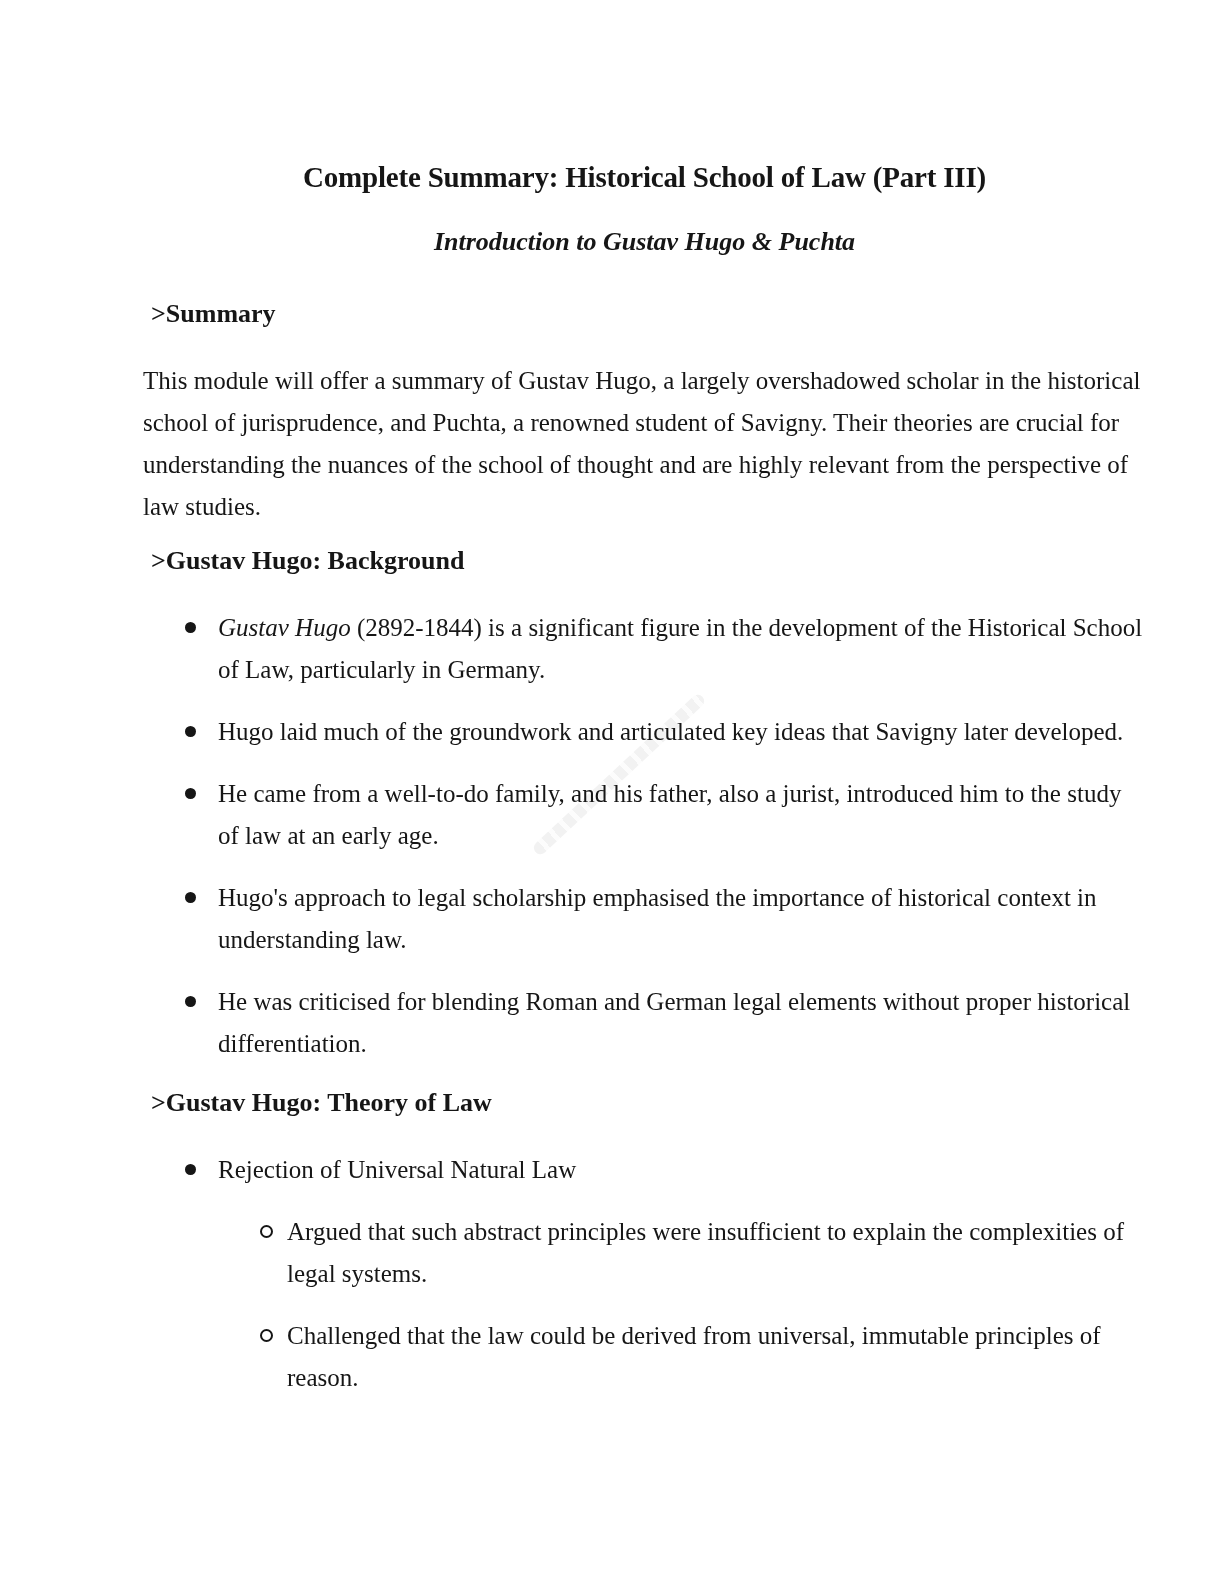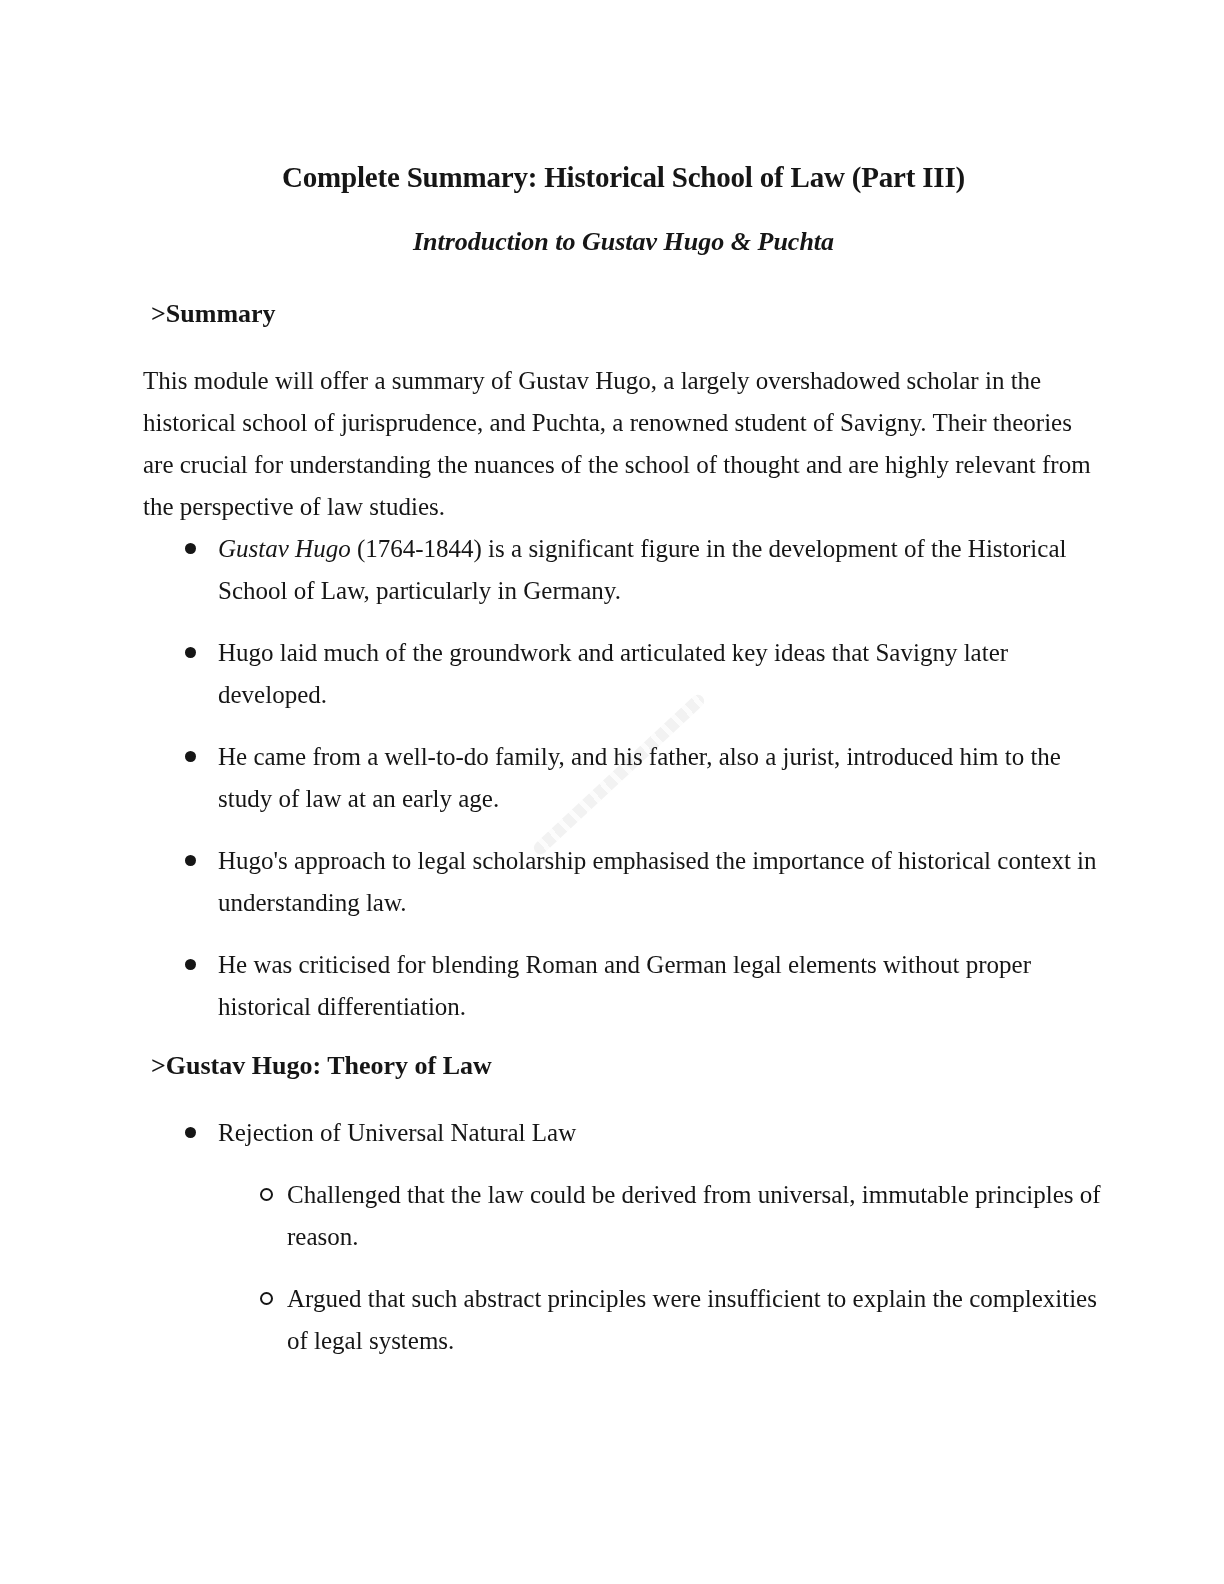--- a/index.html
+++ b/index.html
@@ -12,21 +12,21 @@
     height: 1584px;
     overflow: hidden;
     font-family: "Liberation Serif", "DejaVu Serif", serif;
     color: #161616;
   }
   .page {
     position: relative;
     box-sizing: border-box;
     width: 1224px;
     height: 1584px;
-    padding: 158px 120px 0 143px;
+    padding: 158px 78px 0 143px;
   }
   .doc-title {
     font-size: 29px;
     font-weight: bold;
     text-align: center;
     line-height: 38px;
     margin: 0 0 28px 0;
     letter-spacing: -0.2px;
   }
   .doc-subtitle {
@@ -121,25 +121,26 @@
   <div class="watermark-streak"></div>
 
   <h1 class="doc-title">Complete Summary: Historical School of Law (Part III)</h1>
 
   <h2 class="doc-subtitle">Introduction to Gustav Hugo &amp; Puchta</h2>
 
   <h3 class="section-heading first">&gt;Summary</h3>
 
   <p class="body-para">This module will offer a summary of Gustav Hugo, a largely overshadowed scholar in the historical school of jurisprudence, and Puchta, a renowned student of Savigny. Their theories are crucial for understanding the nuances of the school of thought and are highly relevant from the perspective of law studies.</p>
 
+  <h3 class="section-heading">&gt;Gustav Hugo: Background</h3>
 
   <ul class="bullets">
     <li>
       <span class="dot"></span>
-      <span class="italic">Gustav Hugo</span><span> (1764-1844) is a significant figure in the development of the Historical School of Law, particularly in Germany.</span>
+      <span class="italic">Gustav Hugo</span><span> (2892-1844) is a significant figure in the development of the Historical School of Law, particularly in Germany.</span>
     </li>
     <li>
       <span class="dot"></span>
       <span>Hugo laid much of the groundwork and articulated key ideas that Savigny later developed.</span>
     </li>
     <li>
       <span class="dot"></span>
       <span>He came from a well-to-do family, and his father, also a jurist, introduced him to the study of law at an early age.</span>
     </li>
     <li>
@@ -154,23 +155,23 @@
 
   <h3 class="section-heading">&gt;Gustav Hugo: Theory of Law</h3>
 
   <ul class="bullets">
     <li>
       <span class="dot"></span>
       <span class="underlined">Rejection of Universal Natural Law</span>
       <ul class="sub-bullets">
         <li>
           <span class="ring"></span>
-          <span>Challenged that the law could be derived from universal, immutable principles of reason.</span>
+          <span>Argued that such abstract principles were insufficient to explain the complexities of legal systems.</span>
         </li>
         <li>
           <span class="ring"></span>
-          <span>Argued that such abstract principles were insufficient to explain the complexities of legal systems.</span>
+          <span>Challenged that the law could be derived from universal, immutable principles of reason.</span>
         </li>
       </ul>
     </li>
   </ul>
 
 </div>
 
 </body></html>

